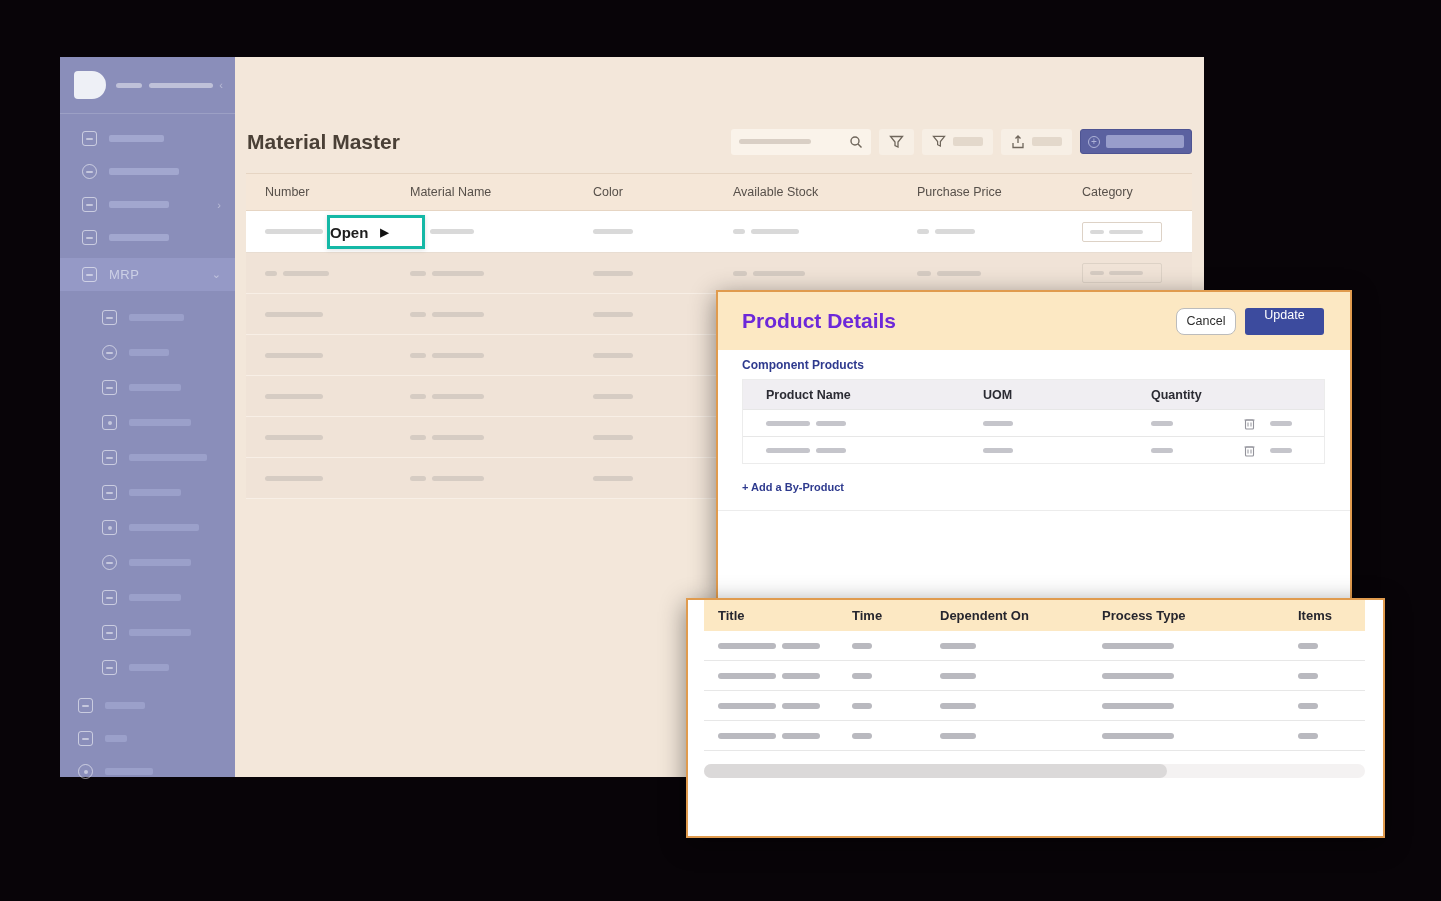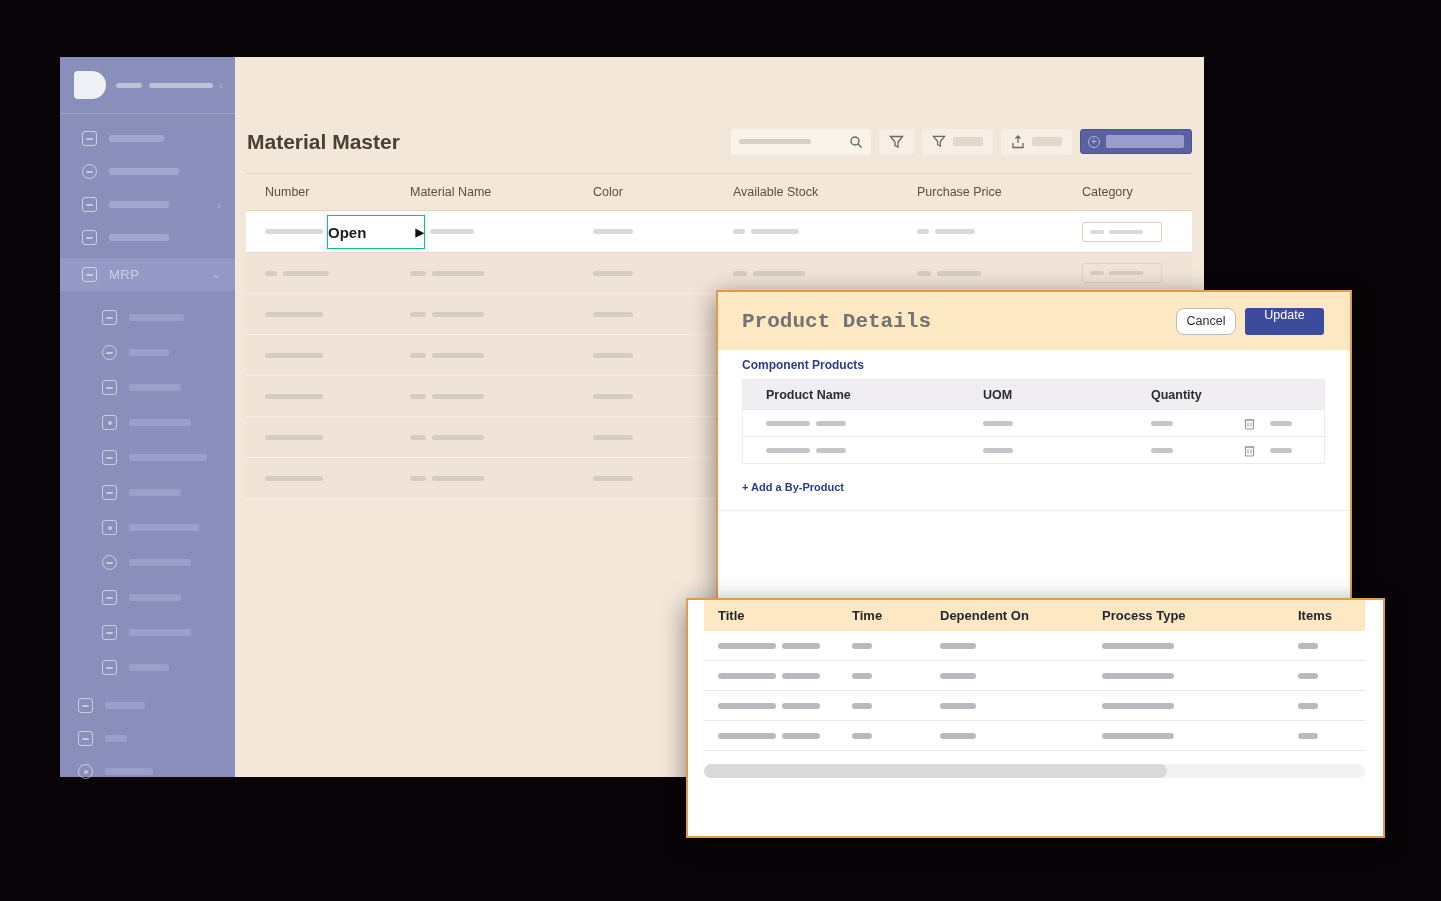--- a/index.html
+++ b/index.html
@@ -66,32 +66,32 @@
   .mrow { display:grid; grid-template-columns:145px 183px 140px 184px 165px 110px;
     align-items:center; padding-left:19px; }
   .mhead { height:38px; background:#f5e7d8; border-top:1px solid #e6d5c3; border-bottom:1px solid #e6d5c3; }
   .mhead span { font-size:12.5px; color:#57504a; }
   .mrow.white { height:42px; background:#ffffff; border-bottom:1px solid #e8ddd2; position:relative; }
   .mrow.beige { height:41px; background:#f0e3d7; border-bottom:1px solid #f8efe6; }
   .cell { display:flex; align-items:center; gap:6px; }
   .bar { height:5px; border-radius:3px; background:#d6ccc3; }
   .mrow.white .bar { background:#d9d9d9; }
   .open-btn { position:absolute; left:81px; top:4px; width:98px; height:34px; background:#fff;
-    border:1px solid #14b8a6; box-shadow:0 1px 5px rgba(0,0,0,.13); display:flex; align-items:center;
-    justify-content:space-between; gap:12px; font-size:15px; font-weight:bold; color:#1d1d1d; z-index:3; }
+    border:3px solid #14b8a6; box-shadow:0 1px 5px rgba(0,0,0,.13); display:flex; align-items:center;
+    justify-content:flex-start; gap:12px; font-size:15px; font-weight:bold; color:#1d1d1d; z-index:3; }
   .open-btn .arr { font-size:11px; color:#111; }
   .cat-box { width:80px; height:20px; border:1px solid #ddd2c6; border-radius:2px; display:flex;
     align-items:center; gap:5px; padding:0 7px; }
   .cat-box .bar { height:4px; }
 
   
   .panel { position:absolute; background:#fff; border:2px solid #e09b4e; box-shadow:0 6px 24px rgba(0,0,0,.45); }
   .pd-panel { left:716px; top:290px; width:636px; height:312px; z-index:5; }
   .pd-head { height:58px; background:#fce8c3; display:flex; align-items:center; padding:0 26px 0 24px; }
-  .pd-title { font-size:21px; font-weight:bold; color:#737373;font-family:Liberation Mono, monospace; }
+  .pd-title { font-size:21px; font-weight:bold; color:#6d28d9; }
   .pd-actions { margin-left:auto; display:flex; gap:9px; }
   .btn-cancel { width:60px; height:27px; background:#fff; border:1px solid #bcbcbc; border-radius:8px;
     font-size:12.5px; color:#2e2e2e; display:flex; align-items:center; justify-content:center; }
   .btn-update { width:79px; height:27px; background:#3c4b9e; border-radius:3px; font-size:12.5px;
     color:#fff; display:flex; align-items:flex-start; justify-content:center; }
   .tabs { display:flex; gap:29px; padding:26px 24px 0 24px; }
   .tab { font-size:13.5px; color:#57575e; padding-bottom:9px; }
   .tab.active { color:#17171e; font-weight:bold; border-bottom:3px solid #1b1b22; }
   .section-label { font-size:12px; font-weight:bold; color:#2e3a8e; padding:8px 24px 7px 24px; }
   .ctable { margin:0 25px 0 24px; border:1px solid #ececec; }

